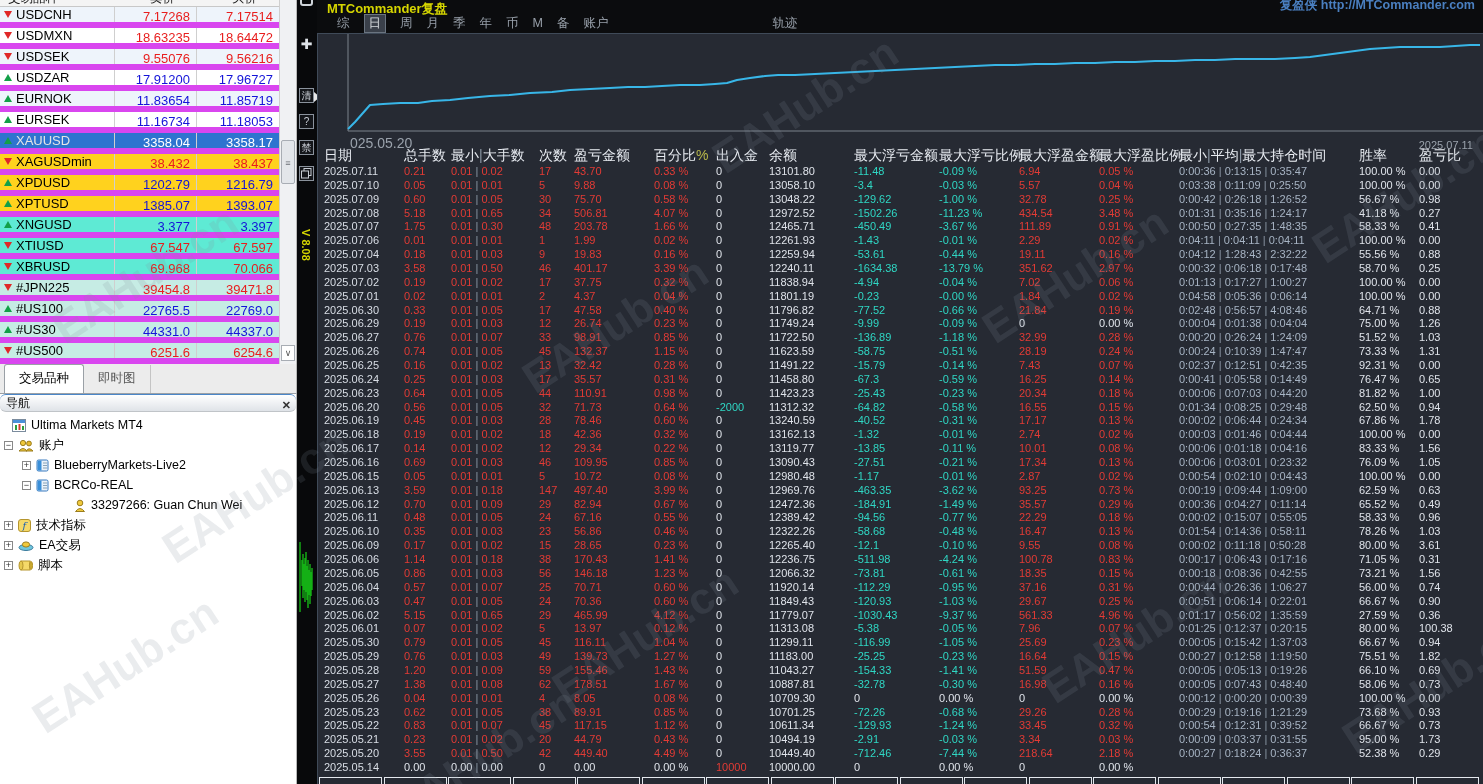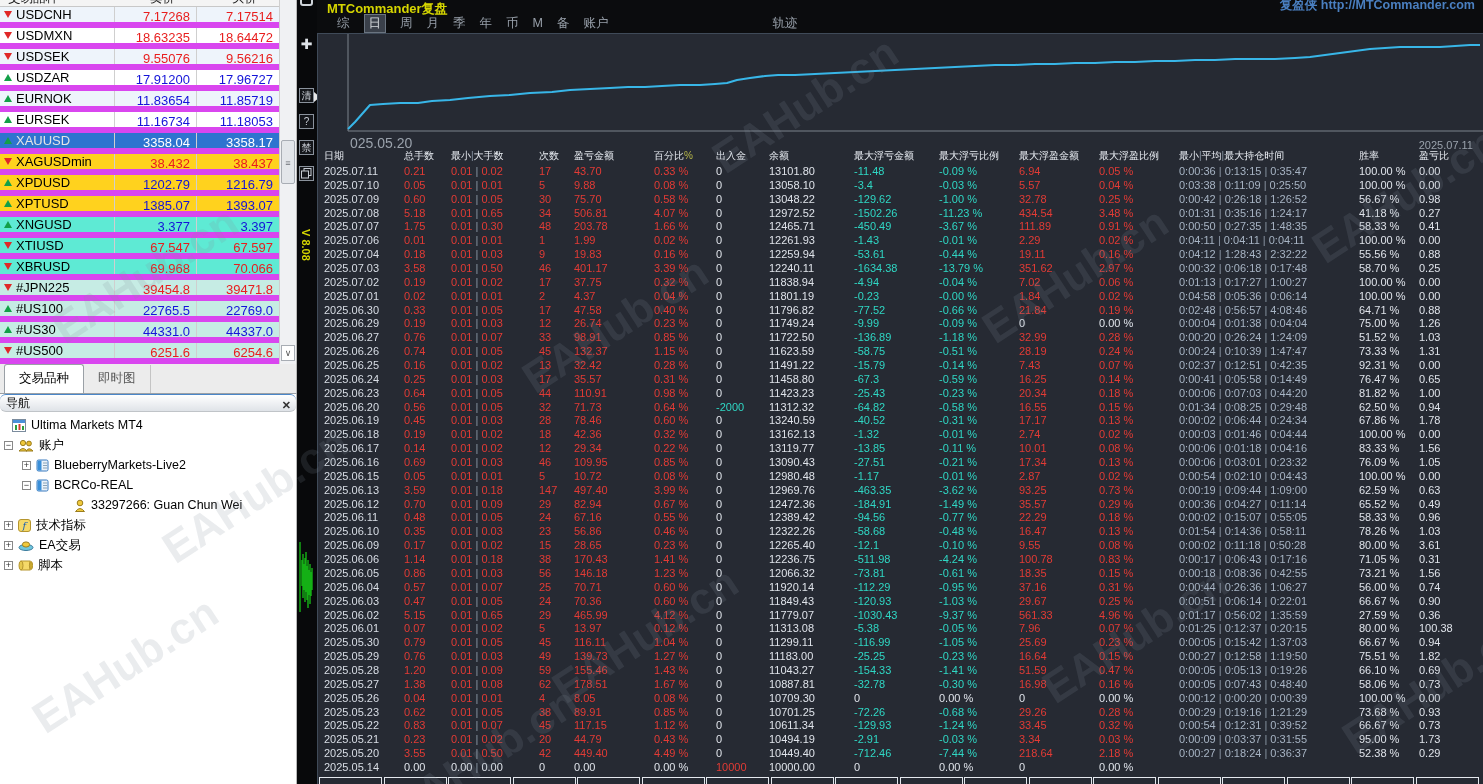--- a/index.html
+++ b/index.html
@@ -74,21 +74,21 @@
   
   #cmd-panel { position:absolute; left:20px; top:33px; width:1166px; height:751px; background:#262a33;
     border-top:1px solid #3f4a58; border-left:1px solid #3f4a58; }
   #chart-box { position:absolute; left:0; top:0; width:1165px; height:99px; }
   #chart-start { position:absolute; left:32px; top:101px; font-size:14px; color:#9aa2ac; }
   #chart-end { position:absolute; right:10px; top:105px; font-size:11px; color:#9aa2ac; }
 
   
   :root { --cols: 80px 47px 88px 35px 80px 62px 53px 85px 85px 80px 80px 80px 180px 60px 63px; }
   #tbl-header { position:absolute; left:0; top:113px; width:1164px; display:grid; grid-template-columns:var(--cols);
-    padding-left:6px; font-size:10px; color:#e8ecf2; line-height:17px; white-space:nowrap; }
+    padding-left:6px; font-size:14px; color:#e8ecf2; line-height:17px; white-space:nowrap; }
   #tbl-rows { position:absolute; left:0; top:131px; width:1164px; }
   .trow { display:grid; grid-template-columns:var(--cols); height:13.86px; line-height:13.8px;
     padding-left:6px; font-size:11px; white-space:nowrap; }
   .t-red { color:#e23b35; } .t-teal { color:#2fd7c4; } .t-white { color:#dfe3ea; }
   .t-date { color:#d8dde5; } .t-time { color:#a7b4c4; } .pipe { color:#8b97a5; }
   .pct-mark { color:#b8b84a; }
   #tbl-summary { position:absolute; left:1px; top:743px; width:1164px; height:8px; display:flex; overflow:hidden; }
   #tbl-summary div { width:63px; height:16px; flex:none; border:1.5px solid #e4e8ee; margin-right:1.5px; background:#262a33; }
 
   

